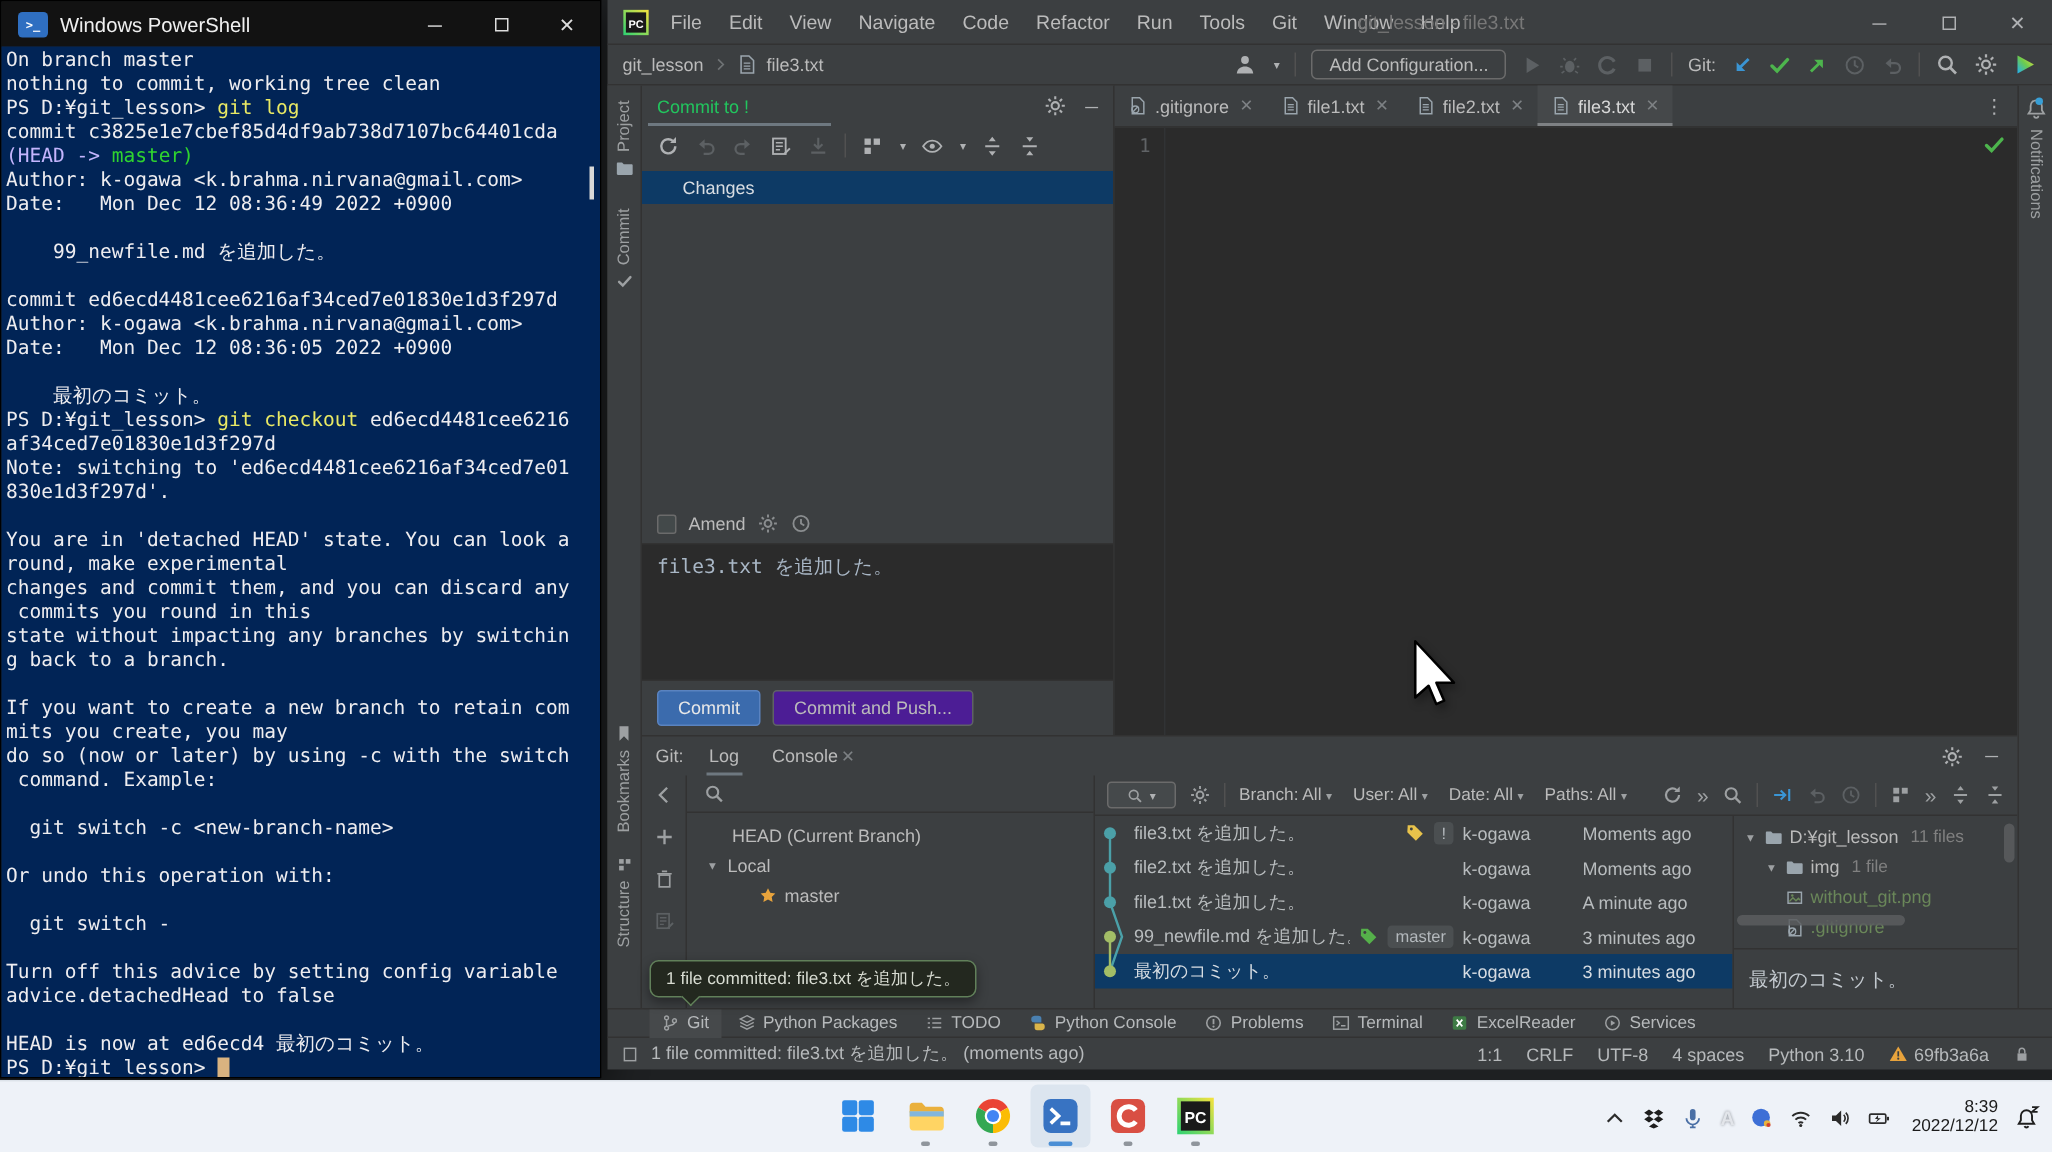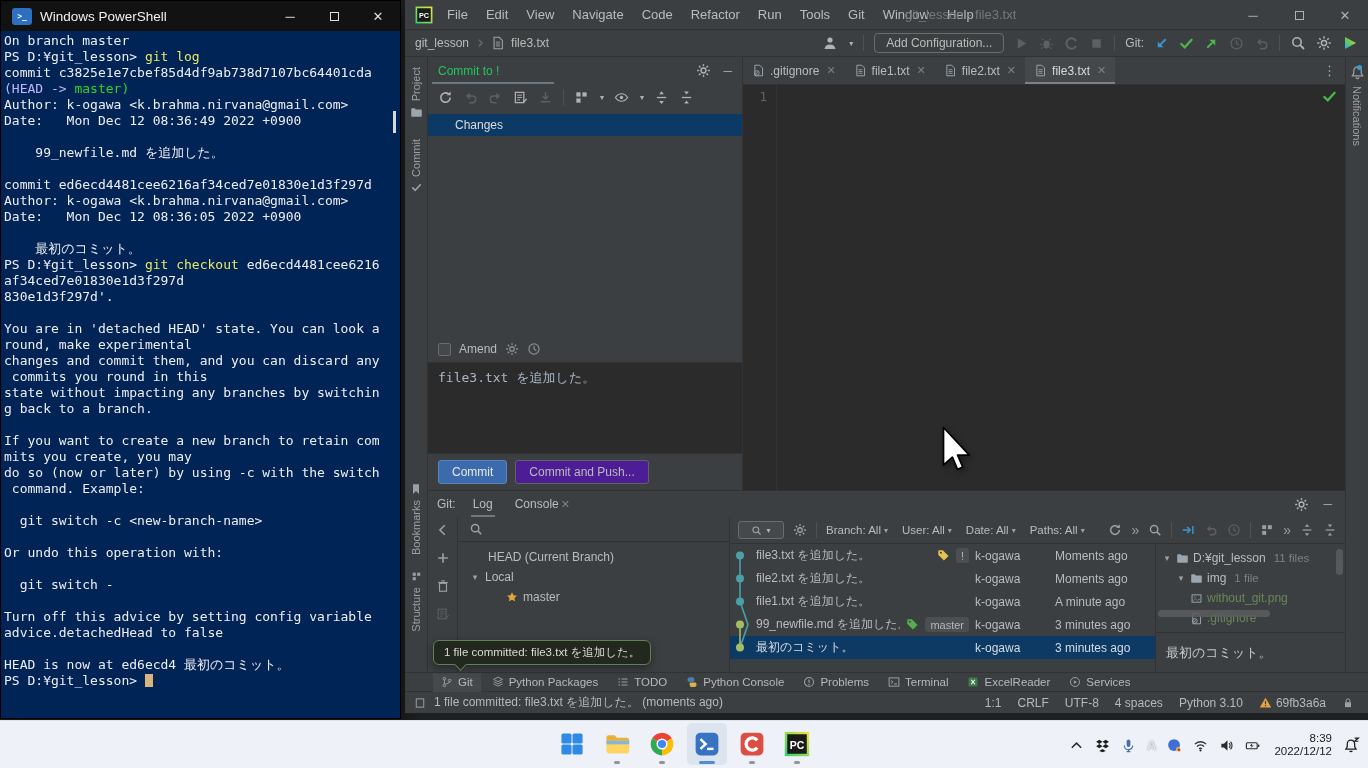--- a/index.html
+++ b/index.html
@@ -133,35 +133,37 @@
     <span class="ps-name">Windows PowerShell</span>
     <span class="ps-btn">─</span>
     <span class="ps-btn">
         <span class="maxbox"></span>
       </span>
     <span class="ps-btn">✕</span>
   </div>
   <div class="ps-body">
     <div id="ps-lines">
         <div class="ps-line"><span class="c-w">On branch master</span></div>
+        <div class="ps-line"><span class="c-w">nothing to commit, working tree clean</span></div>
         <div class="ps-line"><span class="c-w">PS D:¥git_lesson&gt; </span><span class="c-y">git log</span></div>
         <div class="ps-line"><span class="c-w">commit c3825e1e7cbef85d4df9ab738d7107bc64401cda</span></div>
         <div class="ps-line"><span class="c-c">(HEAD -&gt; </span><span class="c-g">master)</span></div>
         <div class="ps-line"><span class="c-w">Author: k-ogawa &lt;k.brahma.nirvana@gmail.com&gt;</span></div>
         <div class="ps-line"><span class="c-w">Date:   Mon Dec 12 08:36:49 2022 +0900</span></div>
         <div class="ps-line"> </div>
         <div class="ps-line"><span class="c-w">    99_newfile.md を追加した。</span></div>
         <div class="ps-line"> </div>
         <div class="ps-line"><span class="c-w">commit ed6ecd4481cee6216af34ced7e01830e1d3f297d</span></div>
         <div class="ps-line"><span class="c-w">Author: k-ogawa &lt;k.brahma.nirvana@gmail.com&gt;</span></div>
         <div class="ps-line"><span class="c-w">Date:   Mon Dec 12 08:36:05 2022 +0900</span></div>
         <div class="ps-line"> </div>
         <div class="ps-line"><span class="c-w">    最初のコミット。</span></div>
         <div class="ps-line"><span class="c-w">PS D:¥git_lesson&gt; </span><span class="c-y">git checkout</span><span class="c-w"> ed6ecd4481cee6216</span></div>
         <div class="ps-line"><span class="c-w">af34ced7e01830e1d3f297d</span></div>
+        <div class="ps-line"><span class="c-w">Note: switching to 'ed6ecd4481cee6216af34ced7e01</span></div>
         <div class="ps-line"><span class="c-w">830e1d3f297d'.</span></div>
         <div class="ps-line"> </div>
         <div class="ps-line"><span class="c-w">You are in 'detached HEAD' state. You can look a</span></div>
         <div class="ps-line"><span class="c-w">round, make experimental</span></div>
         <div class="ps-line"><span class="c-w">changes and commit them, and you can discard any</span></div>
         <div class="ps-line"><span class="c-w"> commits you round in this</span></div>
         <div class="ps-line"><span class="c-w">state without impacting any branches by switchin</span></div>
         <div class="ps-line"><span class="c-w">g back to a branch.</span></div>
         <div class="ps-line"> </div>
         <div class="ps-line"><span class="c-w">If you want to create a new branch to retain com</span></div>

